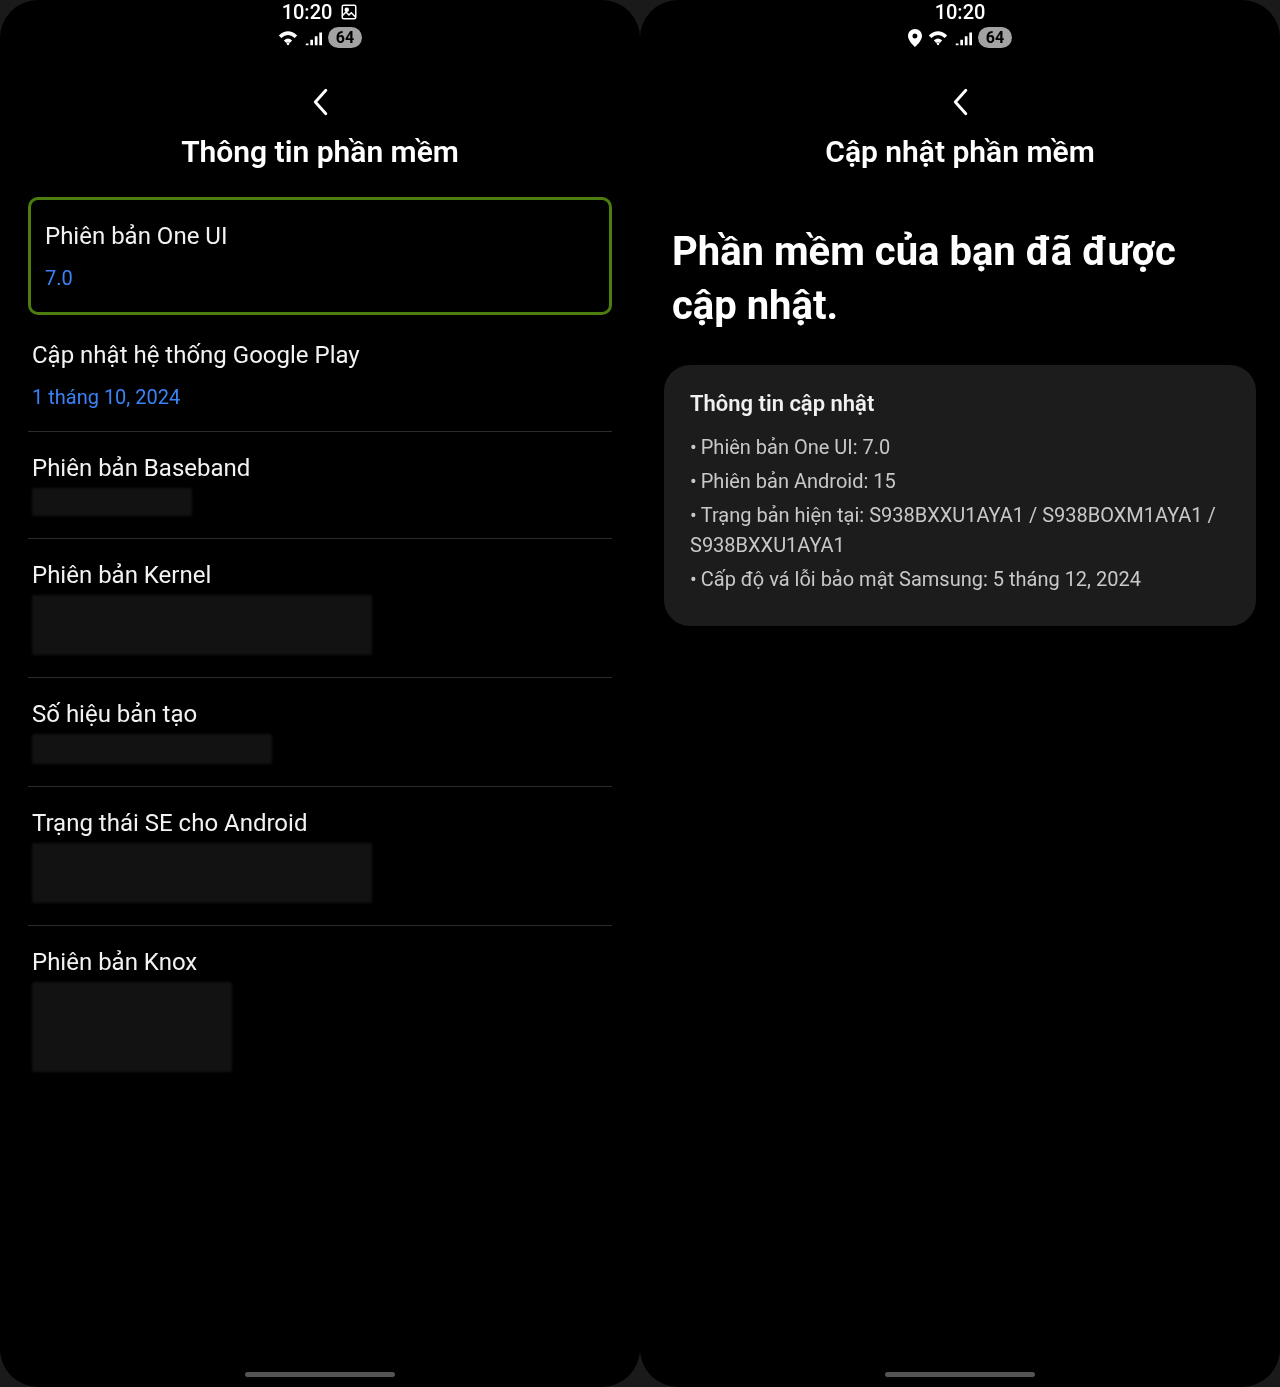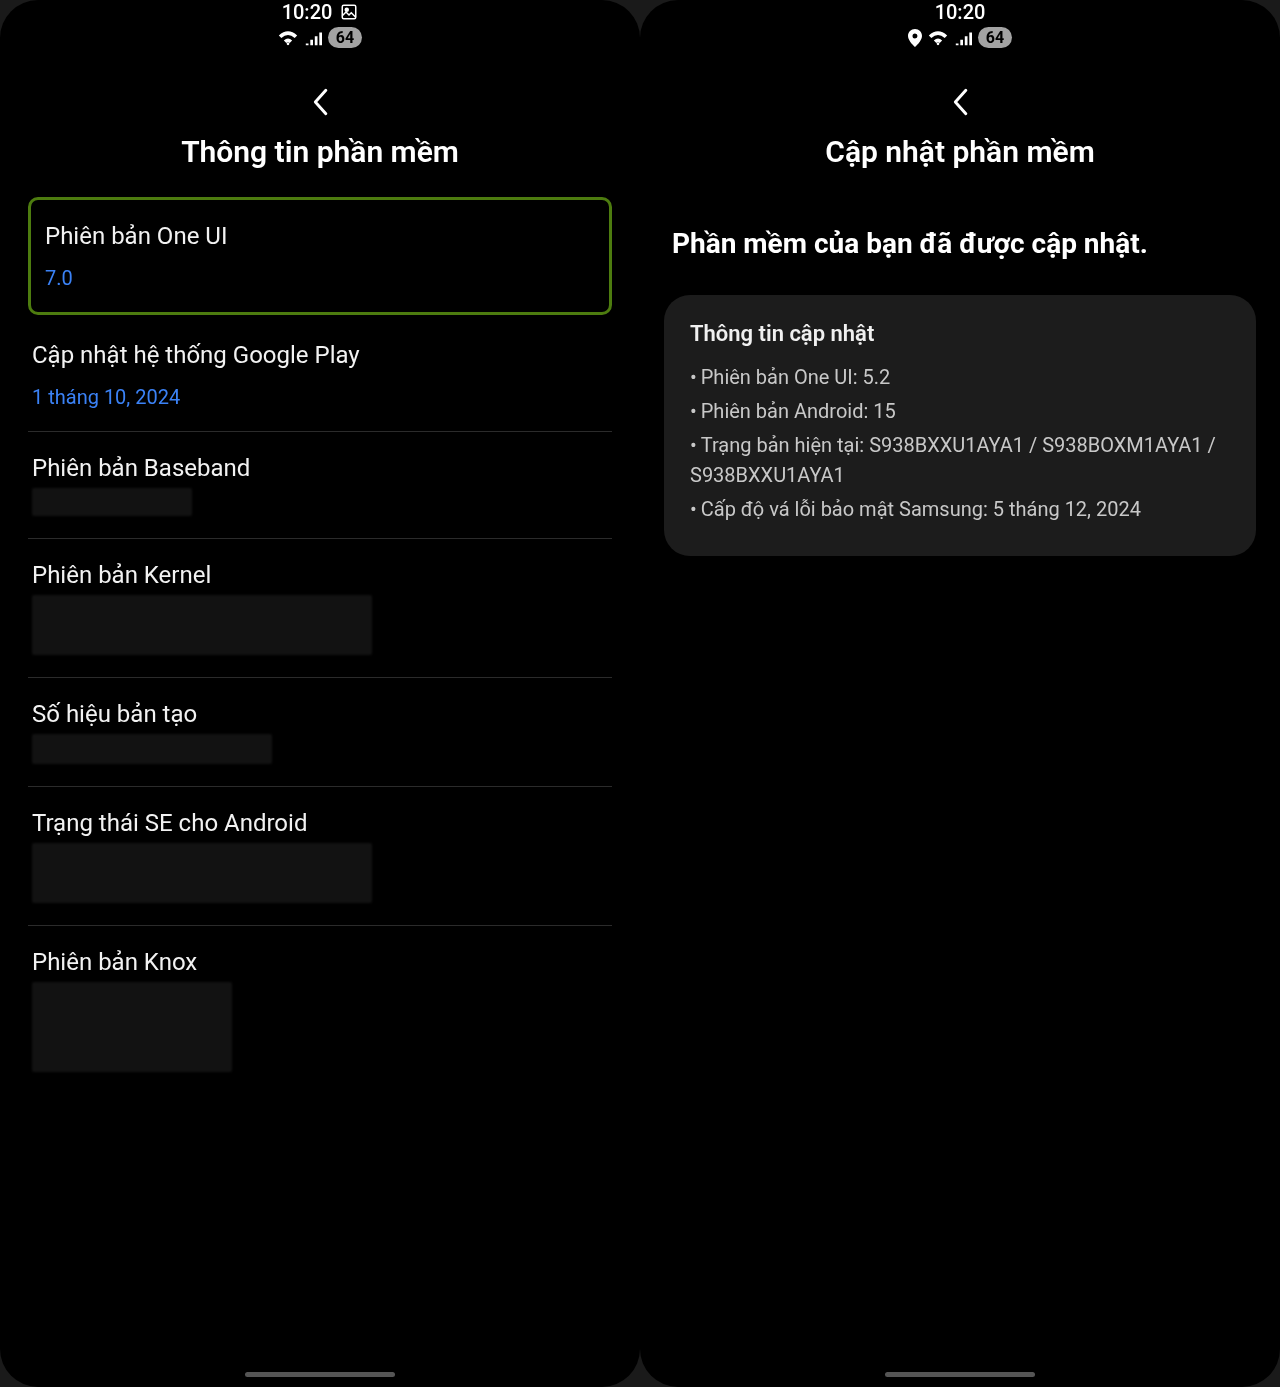--- a/index.html
+++ b/index.html
@@ -89,21 +89,21 @@
       height: 28px;
       width: 160px;
       border-radius: 2px;
       filter: blur(1px);
       margin-top: 4px;
     }
     .redacted.tall { height: 60px; width: 340px; }
     .redacted.med { height: 30px; width: 240px; }
     .large-title {
       color: #fff;
-      font-size: 28px;
+      font-size: 40px;
       font-weight: 700;
       line-height: 1.35;
       padding: 28px 32px 32px 32px;
     }
     .info-card {
       background: #1c1c1c;
       border-radius: 26px;
       margin: 0 24px;
       padding: 26px 26px 30px 26px;
     }
@@ -246,20 +246,20 @@
           <path d="M12 2 L3 12 L12 22"></path>
         </svg>
     </span>
     <h1 class="page-title">Cập nhật phần mềm</h1>
   </div>
 
   <div class="large-title">Phần mềm của bạn đã được cập nhật.</div>
 
   <div class="info-card">
     <div class="card-title">Thông tin cập nhật</div>
-    <div class="card-line"><span class="bullet">•</span><span>Phiên bản One UI: 5.2</span></div>
+    <div class="card-line"><span class="bullet">•</span><span>Phiên bản One UI: 7.0</span></div>
     <div class="card-line"><span class="bullet">•</span><span>Phiên bản Android: 15</span></div>
     <div class="card-line"><span class="bullet">•</span><span>Trạng bản hiện tại: S938BXXU1AYA1 / S938BOXM1AYA1 / S938BXXU1AYA1</span></div>
     <div class="card-line"><span class="bullet">•</span><span>Cấp độ vá lỗi bảo mật Samsung: 5 tháng 12, 2024</span></div>
   </div>
 
   <div class="home-indicator"></div>
 </div>
 
 </body></html>

